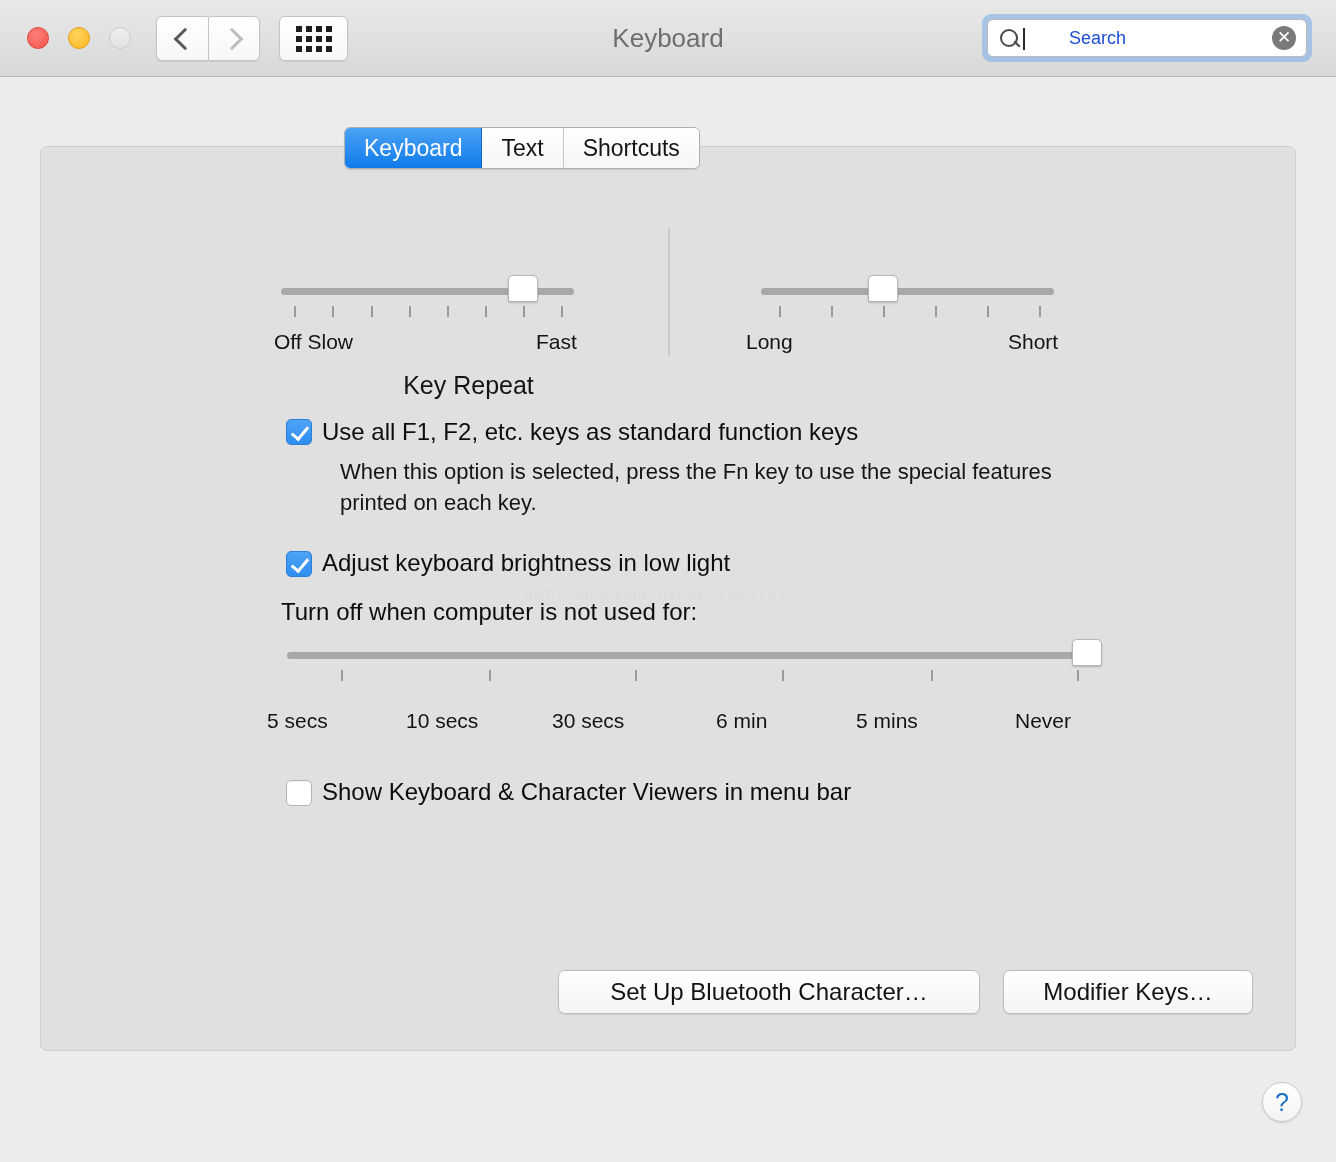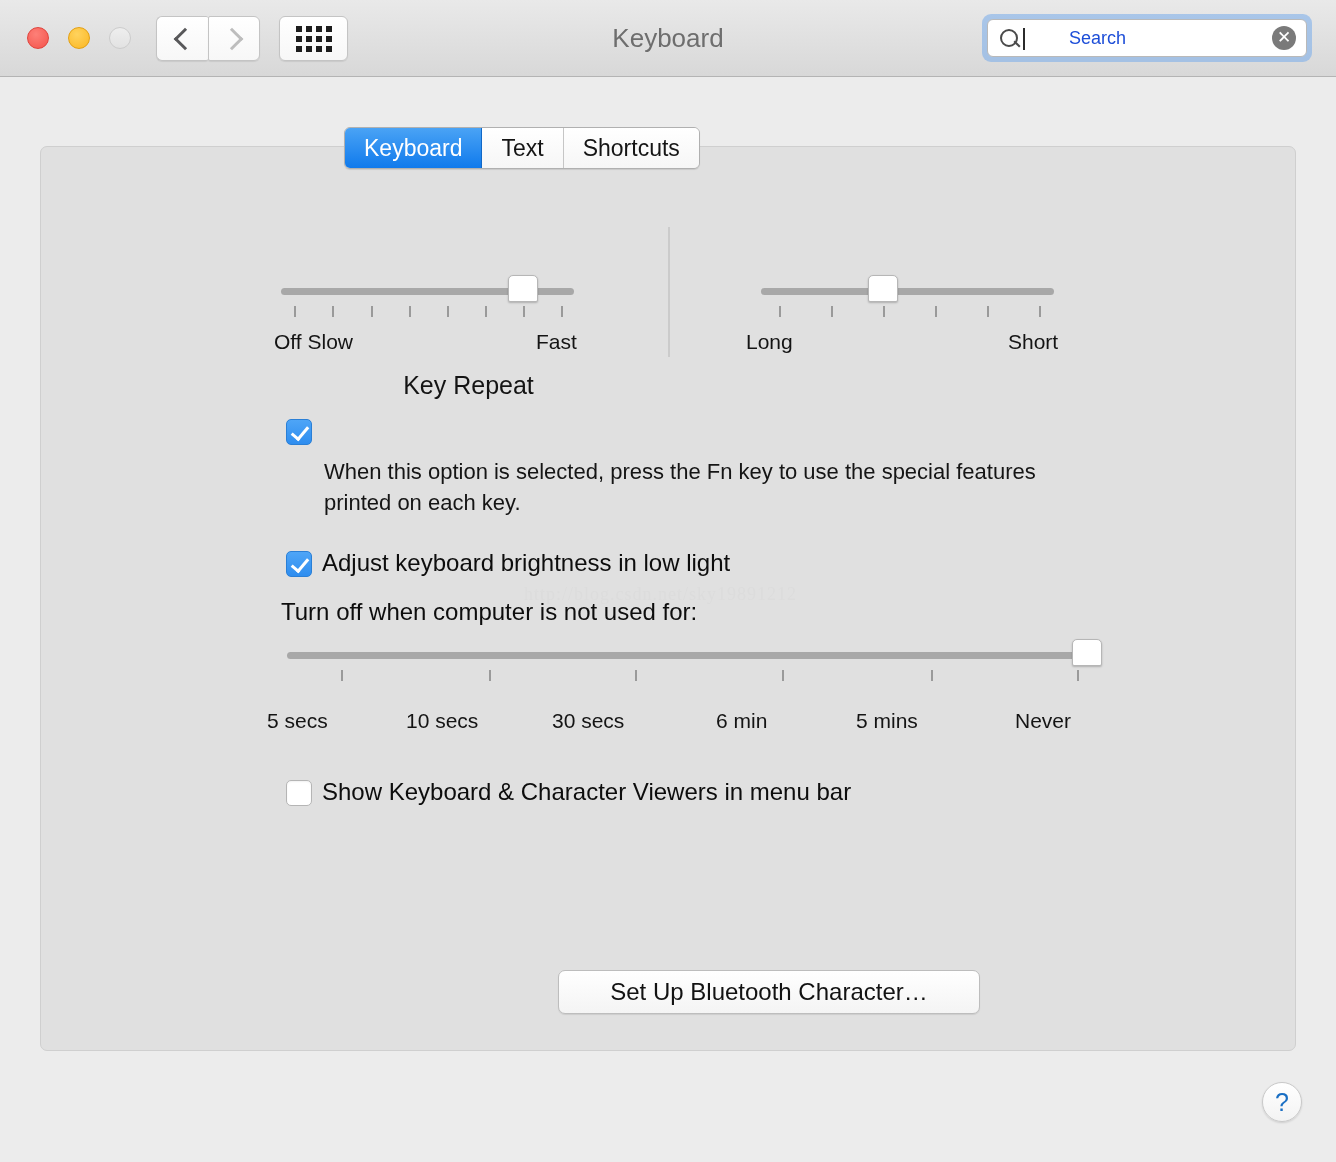--- a/index.html
+++ b/index.html
@@ -317,20 +317,21 @@
     font-size: 24px;
     color: #0d0d0d;
     white-space: nowrap;
   }
   .helptext {
     position: absolute;
     font-size: 22px;
     color: #151515;
     line-height: 31px;
     width: 720px;
+    margin-left: 16px;
   }
 
   .watermark {
     position: absolute;
     font-size: 18px;
     color: #dcdcdc;
     font-family: "Liberation Serif", serif;
     letter-spacing: 1px;
     white-space: nowrap;
   }
@@ -451,20 +452,21 @@
         <i style="left:226px;"></i>
         <i style="left:278px;"></i>
     </div>
     <div class="thumb" style="left:122px;"></div>
   </div>
 
   <div class="endlabel" style="left:705px; top:183px;">Long</div>
   <div class="endlabel" style="left:967px; top:183px;">Short</div>
 
   <div class="cb checked" style="left:245px; top:272px;"></div>
+  <div class="cb-label" style="left:281px; top:271px;">Use all F1, F2, etc. keys as standard function keys</div>
   <div class="helptext" style="left:283px; top:309px;">When this option is selected, press the Fn key to use the special features printed on each key.</div>
 
   <div class="cb checked" style="left:245px; top:404px;"></div>
   <div class="cb-label" style="left:281px; top:402px;">Adjust keyboard brightness in low light</div>
 
   <div class="watermark" style="left:483px; top:437px;">http://blog.csdn.net/sky19891212</div>
 
   <div class="cb-label" style="left:240px; top:451px;">Turn off when computer is not used for:</div>
 
   <div class="slider" style="left:246px; top:505px; width:808px;">
@@ -484,20 +486,21 @@
   <div class="endlabel" style="left:365px; top:562px;">10 secs</div>
   <div class="endlabel" style="left:511px; top:562px;">30 secs</div>
   <div class="endlabel" style="left:675px; top:562px;">6 min</div>
   <div class="endlabel" style="left:815px; top:562px;">5 mins</div>
   <div class="endlabel" style="left:974px; top:562px;text-align:right;">Never</div>
 
   <div class="cb unchecked" style="left:245px; top:633px;"></div>
   <div class="cb-label" style="left:281px; top:631px;">Show Keyboard &amp; Character Viewers in menu bar</div>
 
   <div class="btn" style="left:517px; top:823px; width:422px;">Set Up Bluetooth Character…</div>
+  <div class="btn" style="left:962px; top:823px; width:250px;">Modifier Keys…</div>
 </div>
 
 <div class="helpbtn">?</div>
 
 <div class="tabbar">
   <div class="tab active">Keyboard</div>
   <div class="tab">Text</div>
   <div class="tab">Shortcuts</div>
 </div>
 

